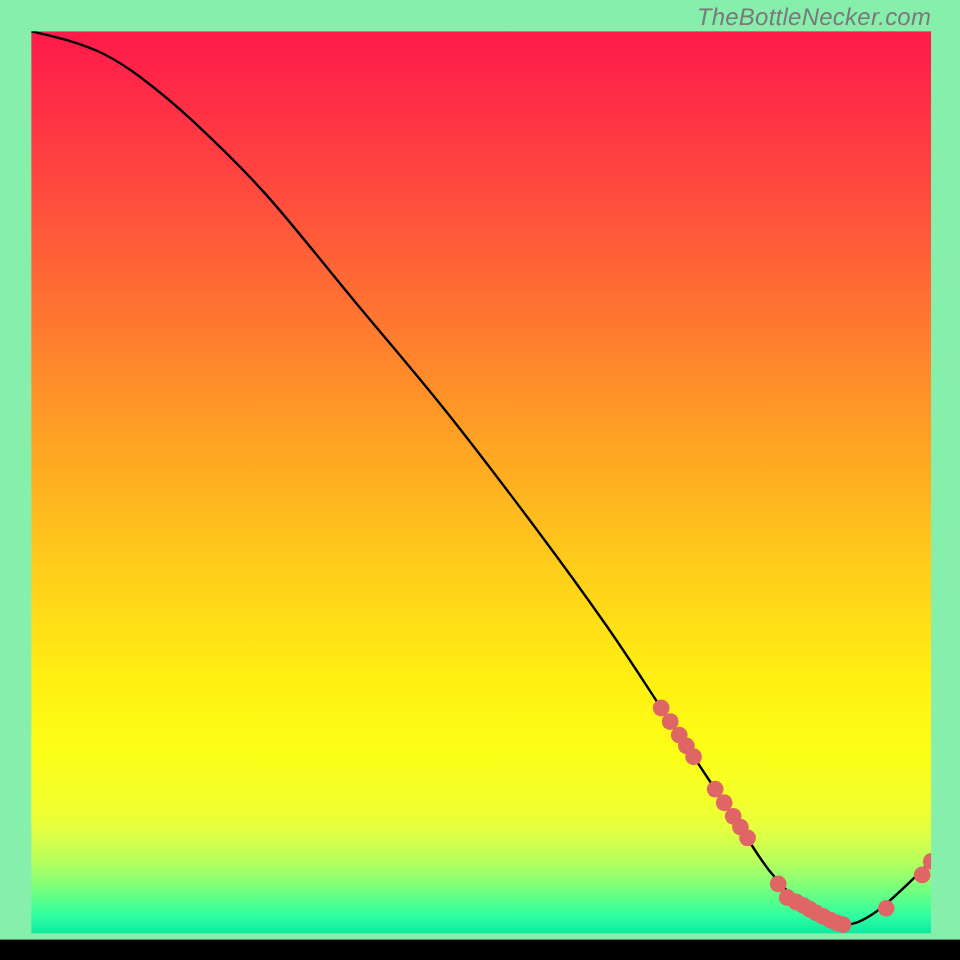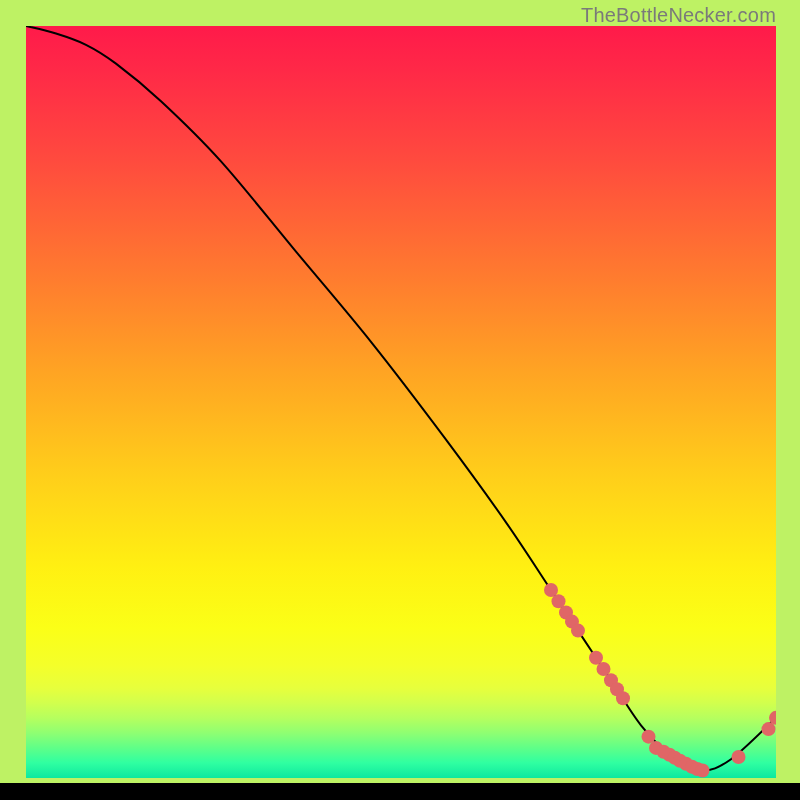--- a/index.html
+++ b/index.html
@@ -8,21 +8,22 @@
     width: 800px;
     height: 800px;
     background: #000;
     overflow: hidden;
     font-family: Arial, Helvetica, sans-serif;
   }
   .stage {
     position: relative;
     width: 800px;
     height: 783px;
-    background: #bef264;
+    background: #86efac;
+    font-style: italic;
   }
   .plot-area {
     position: absolute;
     left: 26px;
     top: 26px;
     width: 750px;
     height: 752px;
     overflow: hidden;
   }
   .gradient {

